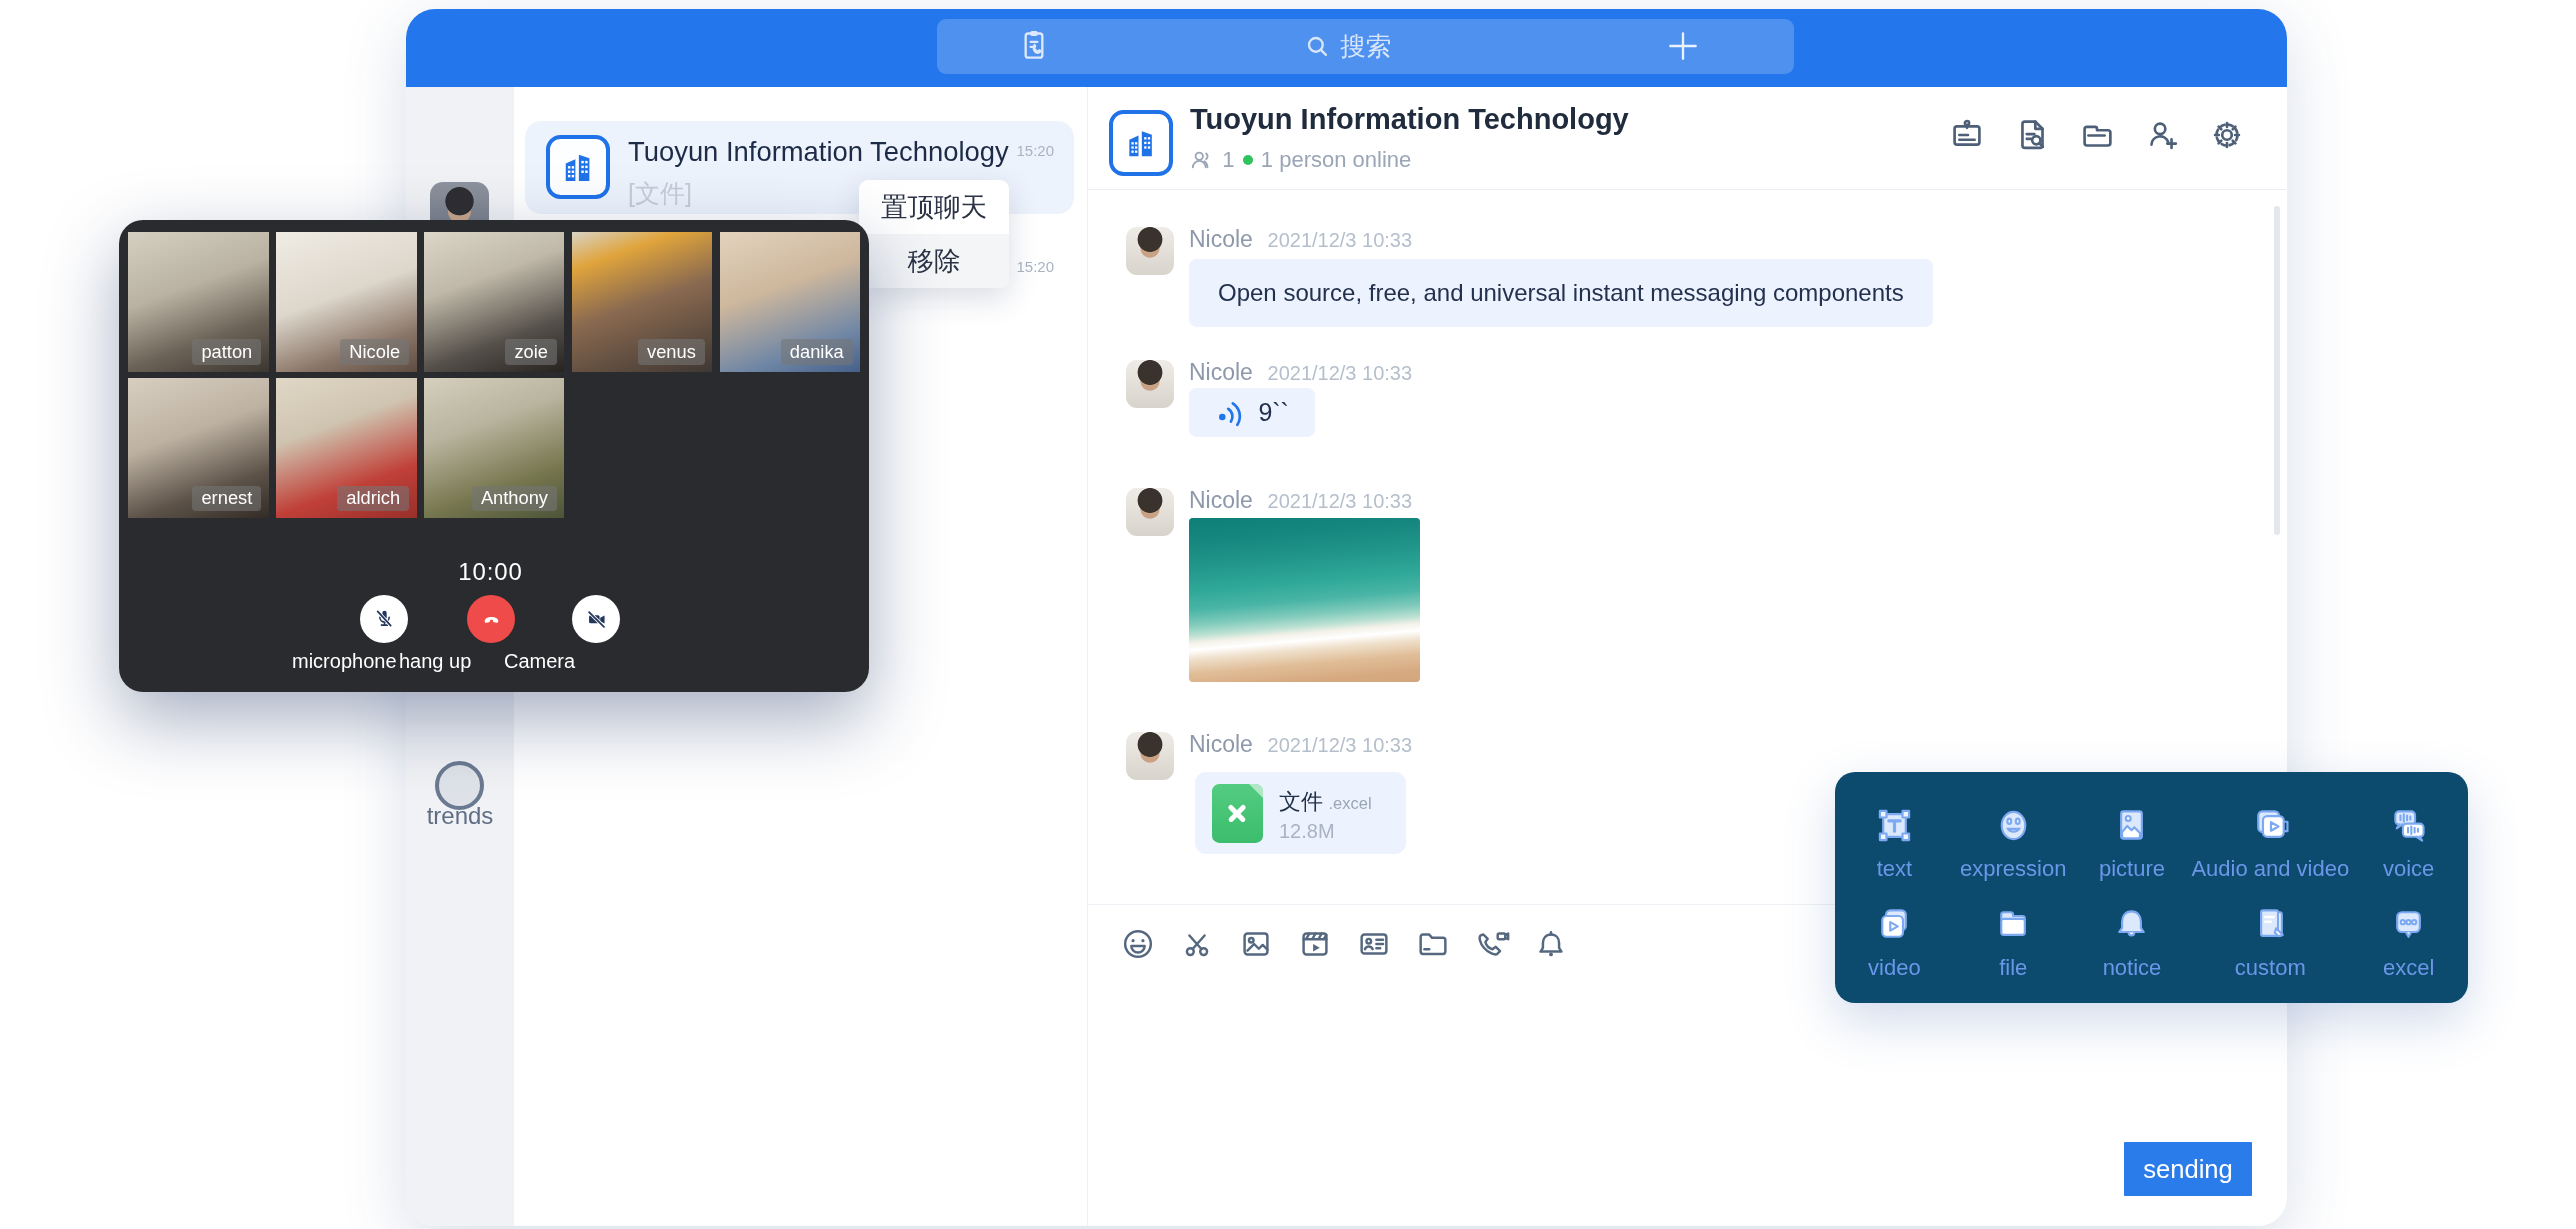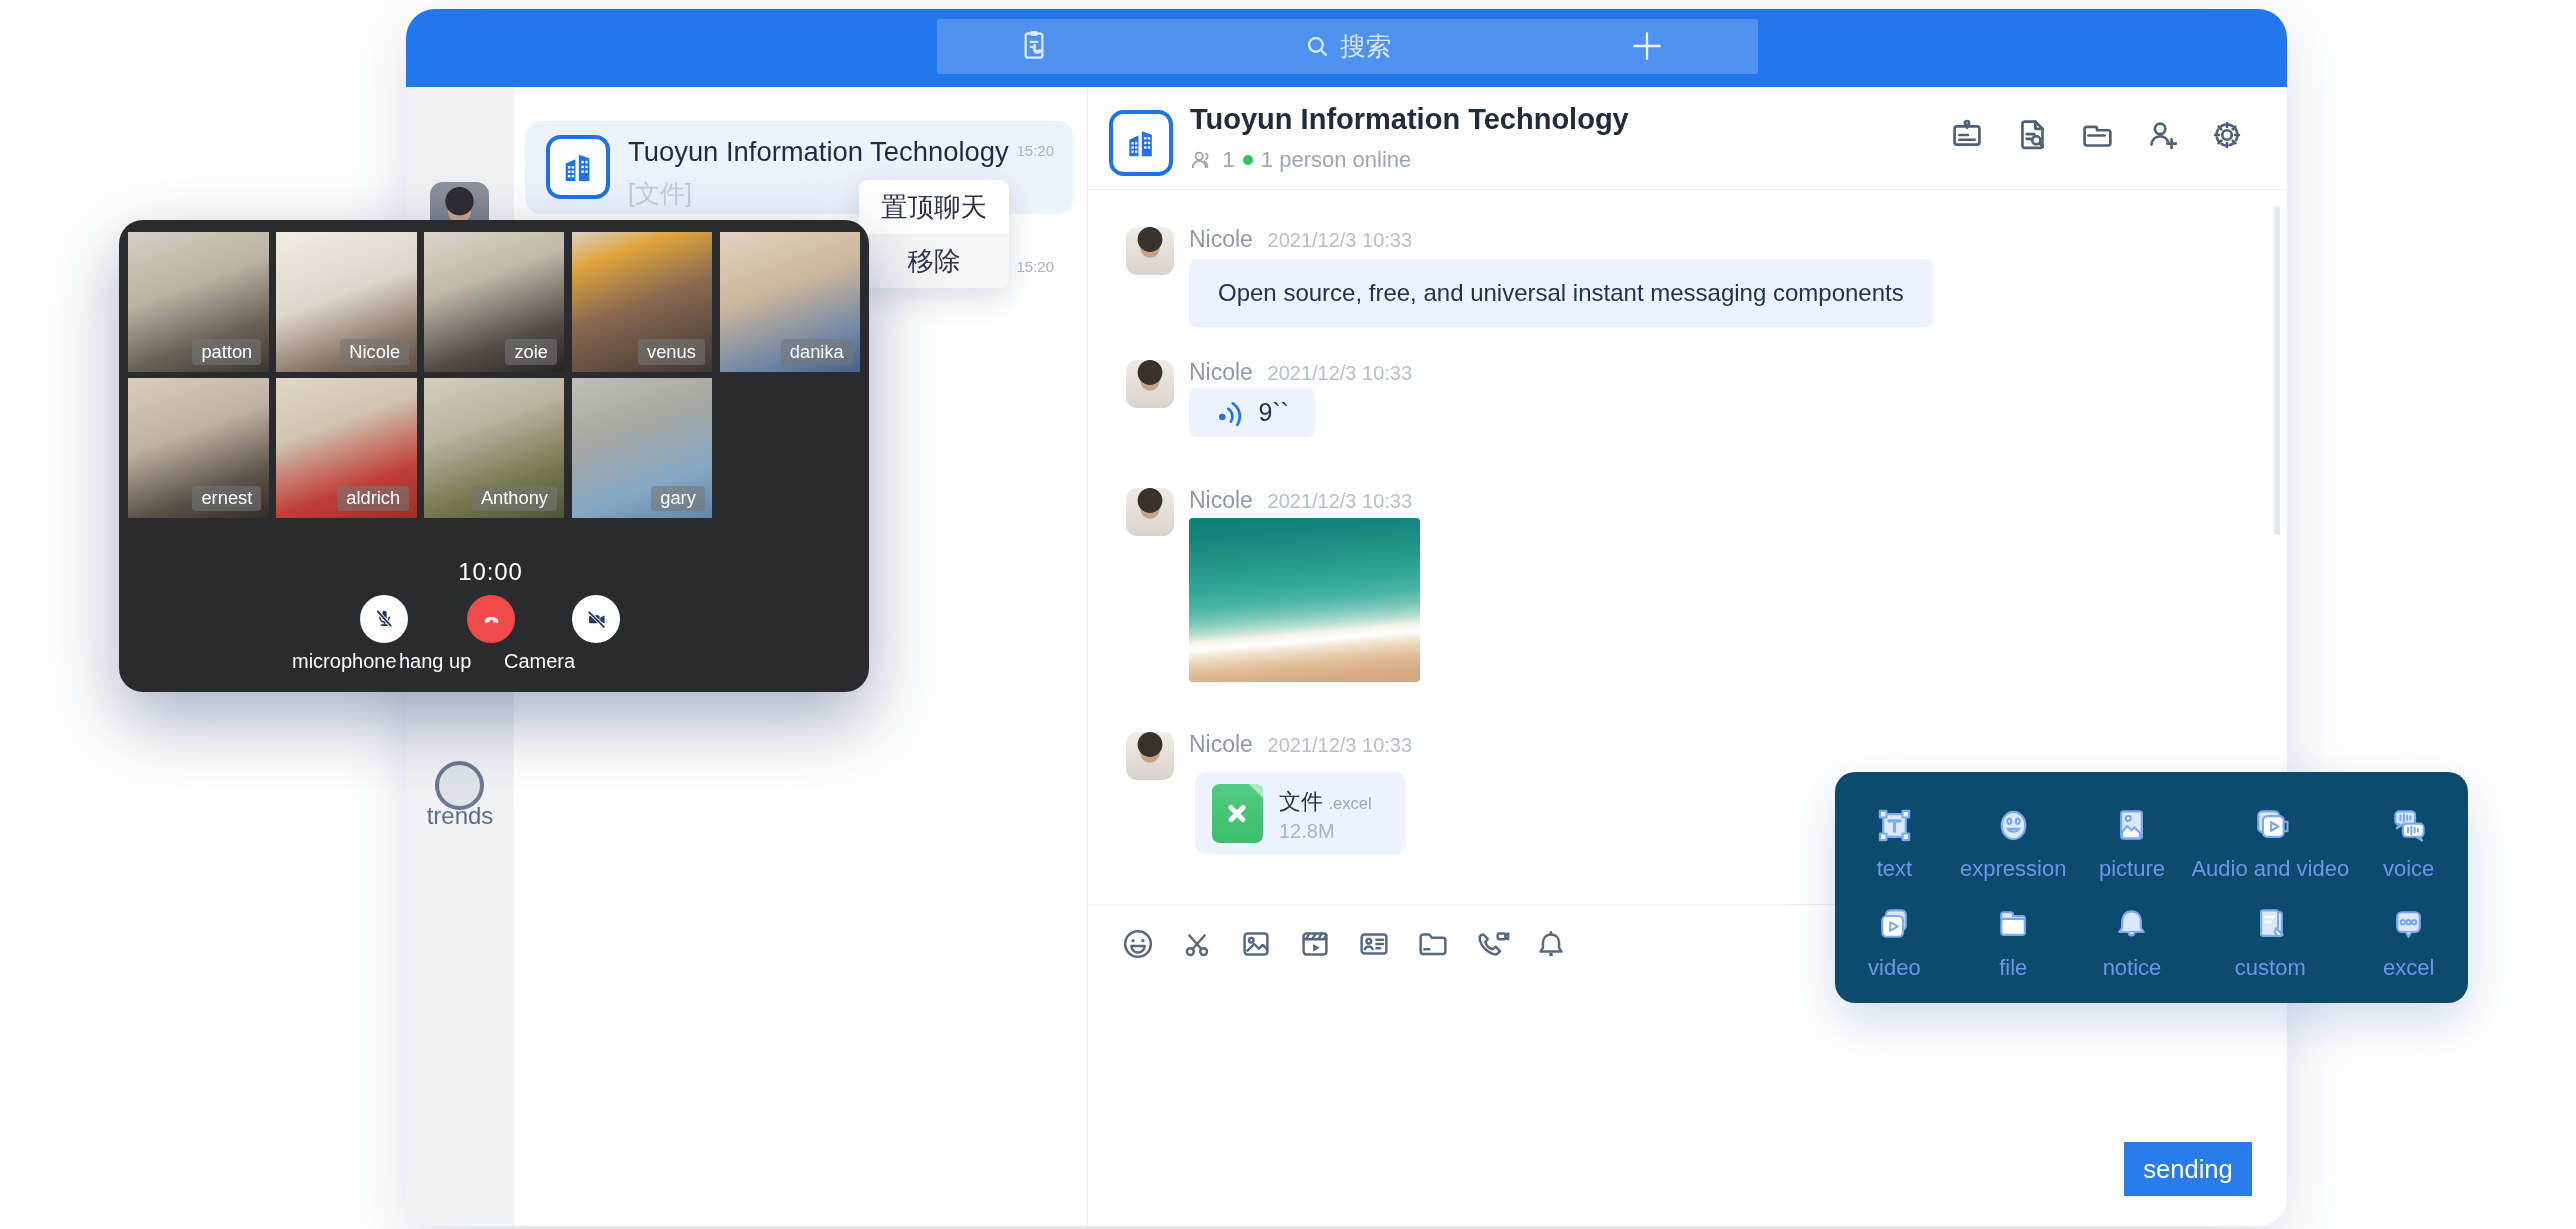--- a/index.html
+++ b/index.html
@@ -7,22 +7,22 @@
          font-family:"Liberation Sans","DejaVu Sans",sans-serif;}
   .icon{display:flex;align-items:center;justify-content:center;}
   svg{display:block;}
 
   
   .window{position:absolute;left:406px;top:9.1px;width:1881px;height:1217px;background:#fff;
           border-radius:29px;overflow:hidden;box-shadow:0 16.5px 64px rgba(40,70,130,.18);}
 
   
   .topbar{position:absolute;left:0;top:0;width:1881px;height:78px;background:#2376ec;}
-  .search-pill{position:absolute;left:531px;top:10px;width:821px;height:55px;border-radius:2px;
-               background:rgba(255,255,255,.20);}
+  .search-pill{position:absolute;left:531px;top:10px;width:821px;height:55px;border-radius:9px;
+               background:rgba(255,255,255,.20);padding-left:36px;}
   .pill-call{position:absolute;left:77px;top:7.3px;width:40px;height:40px;}
   .pill-center{position:absolute;left:0;top:0;width:821px;height:55px;display:flex;align-items:center;
                justify-content:center;gap:9.1px;color:#d9e6fa;font-size:25.6px;}
   .pill-plus{position:absolute;right:92px;top:8.2px;width:38px;height:38px;}
 
   
   .sidebar{position:absolute;left:0;top:78px;width:108px;height:1139px;background:#f1f2f5;}
   .side-avatar{position:absolute;left:24px;top:95px;width:59px;height:64px;border-radius:12.8px;
       background:radial-gradient(circle at 50% 30%, #2e2d31 0 13.7px, rgba(0,0,0,0) 14.6px),
                  radial-gradient(circle at 50% 46%, #caa58a 0 11px, rgba(0,0,0,0) 12px),
@@ -425,23 +425,20 @@
         </div>
       <div class="tile">
           <span class="tile-name">ernest</span>
         </div>
       <div class="tile">
           <span class="tile-name">aldrich</span>
         </div>
       <div class="tile">
           <span class="tile-name">Anthony</span>
         </div>
-      <div class="tile">
-          <span class="tile-name">gary</span>
-        </div>
     </div>
 
     <div class="call-timer">10:00</div>
 
     <div class="ctl-circle white" style="left:241px">
       <svg width="31" height="31" viewBox="0 0 50 50">
         <rect x="21.5" y="11" width="7" height="14" rx="3.5" fill="#24365c"></rect>
         <path d="M17.5 21.5 a7.5 7.5 0 0 0 15 0" fill="none" stroke="#24365c" stroke-width="2.6" stroke-linecap="round"></path>
         <path d="M25 29.5 v4.5 M20 34 h10" stroke="#24365c" stroke-width="2.6" stroke-linecap="round"></path>
         <path d="M14 12 l21 23" stroke="#ffffff" stroke-width="5.5" stroke-linecap="round"></path>

